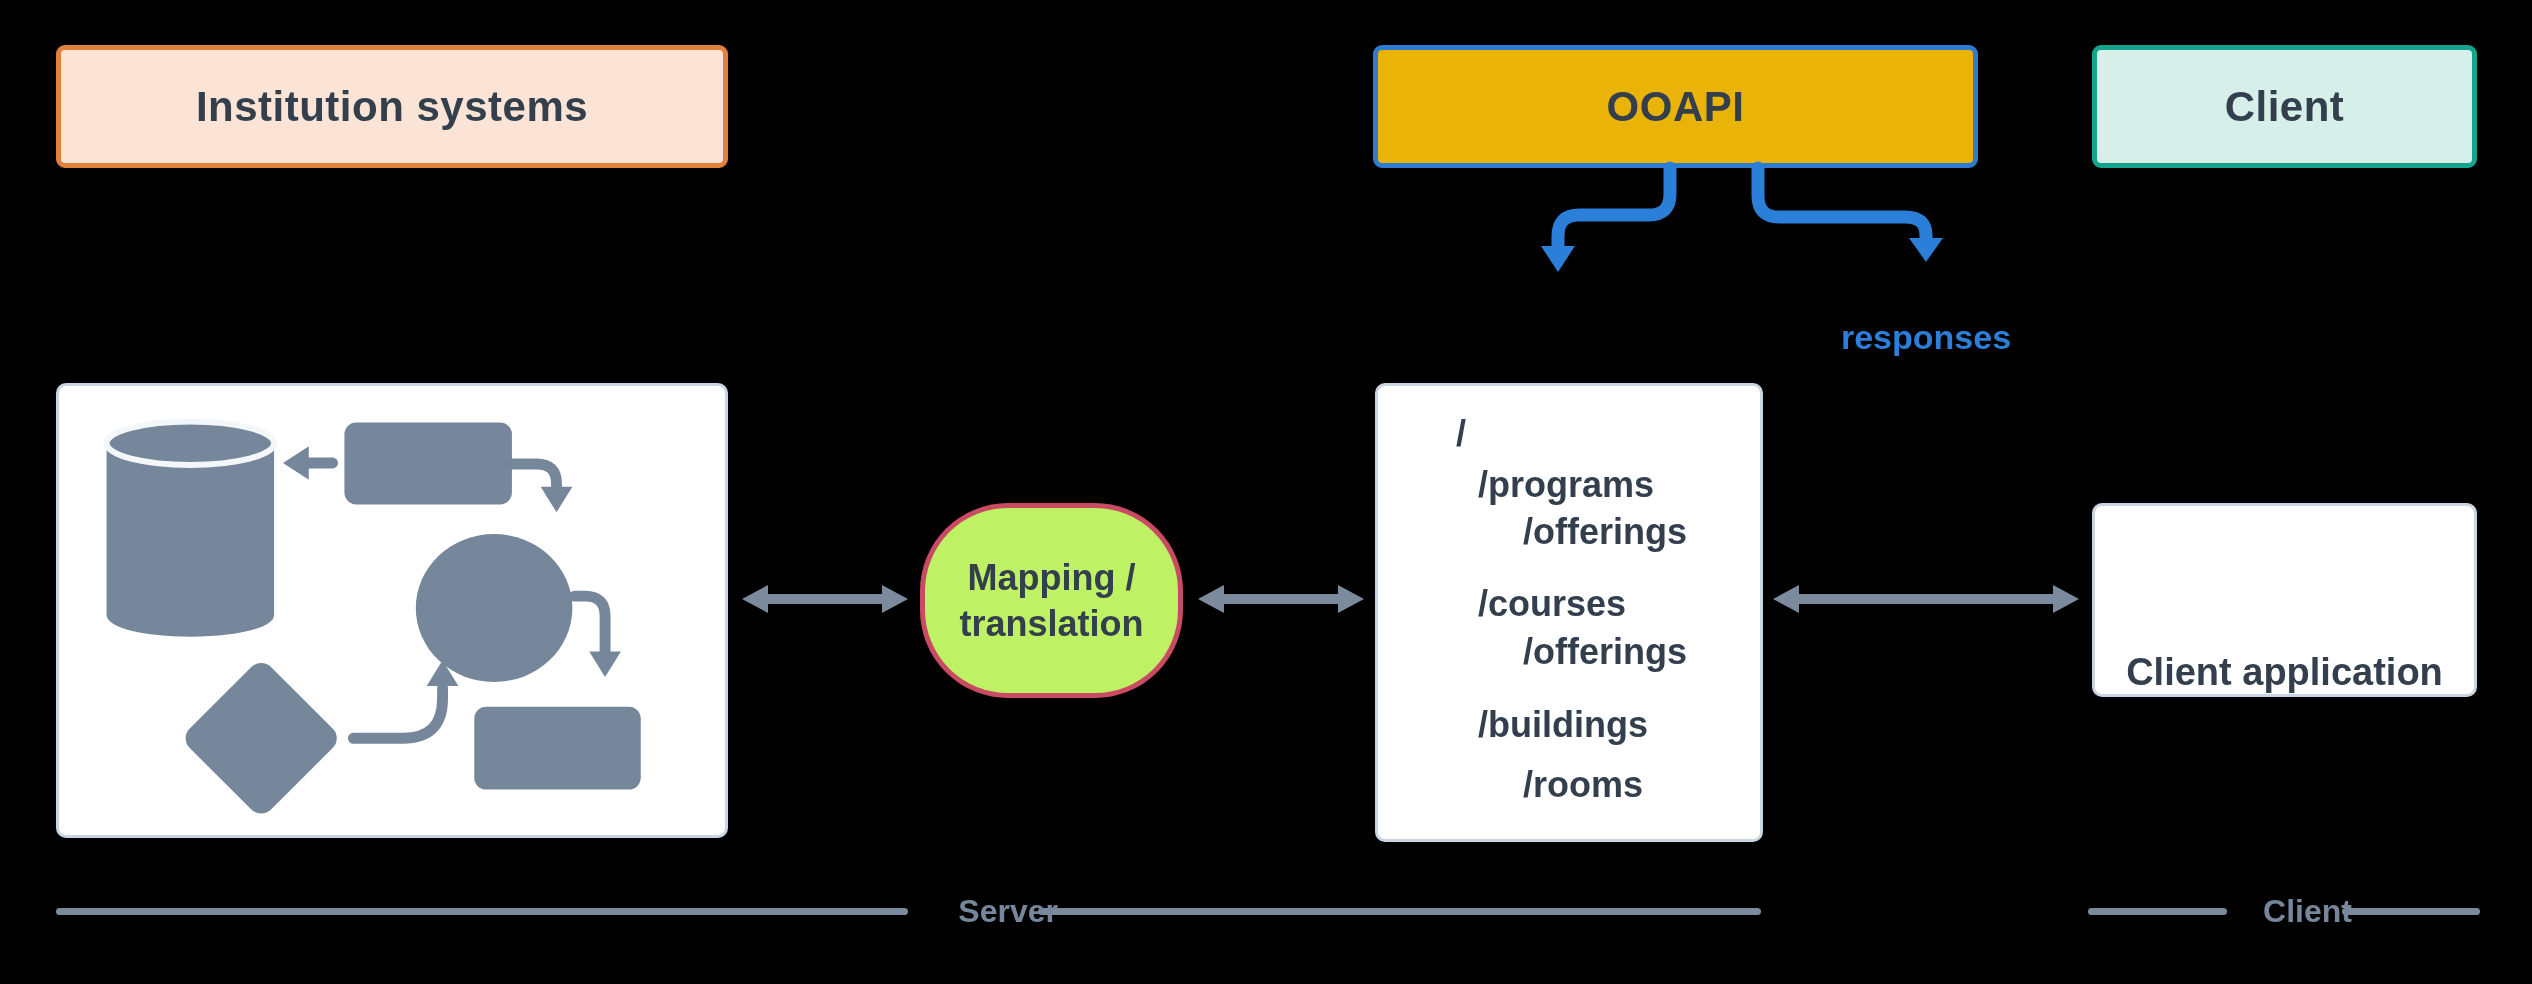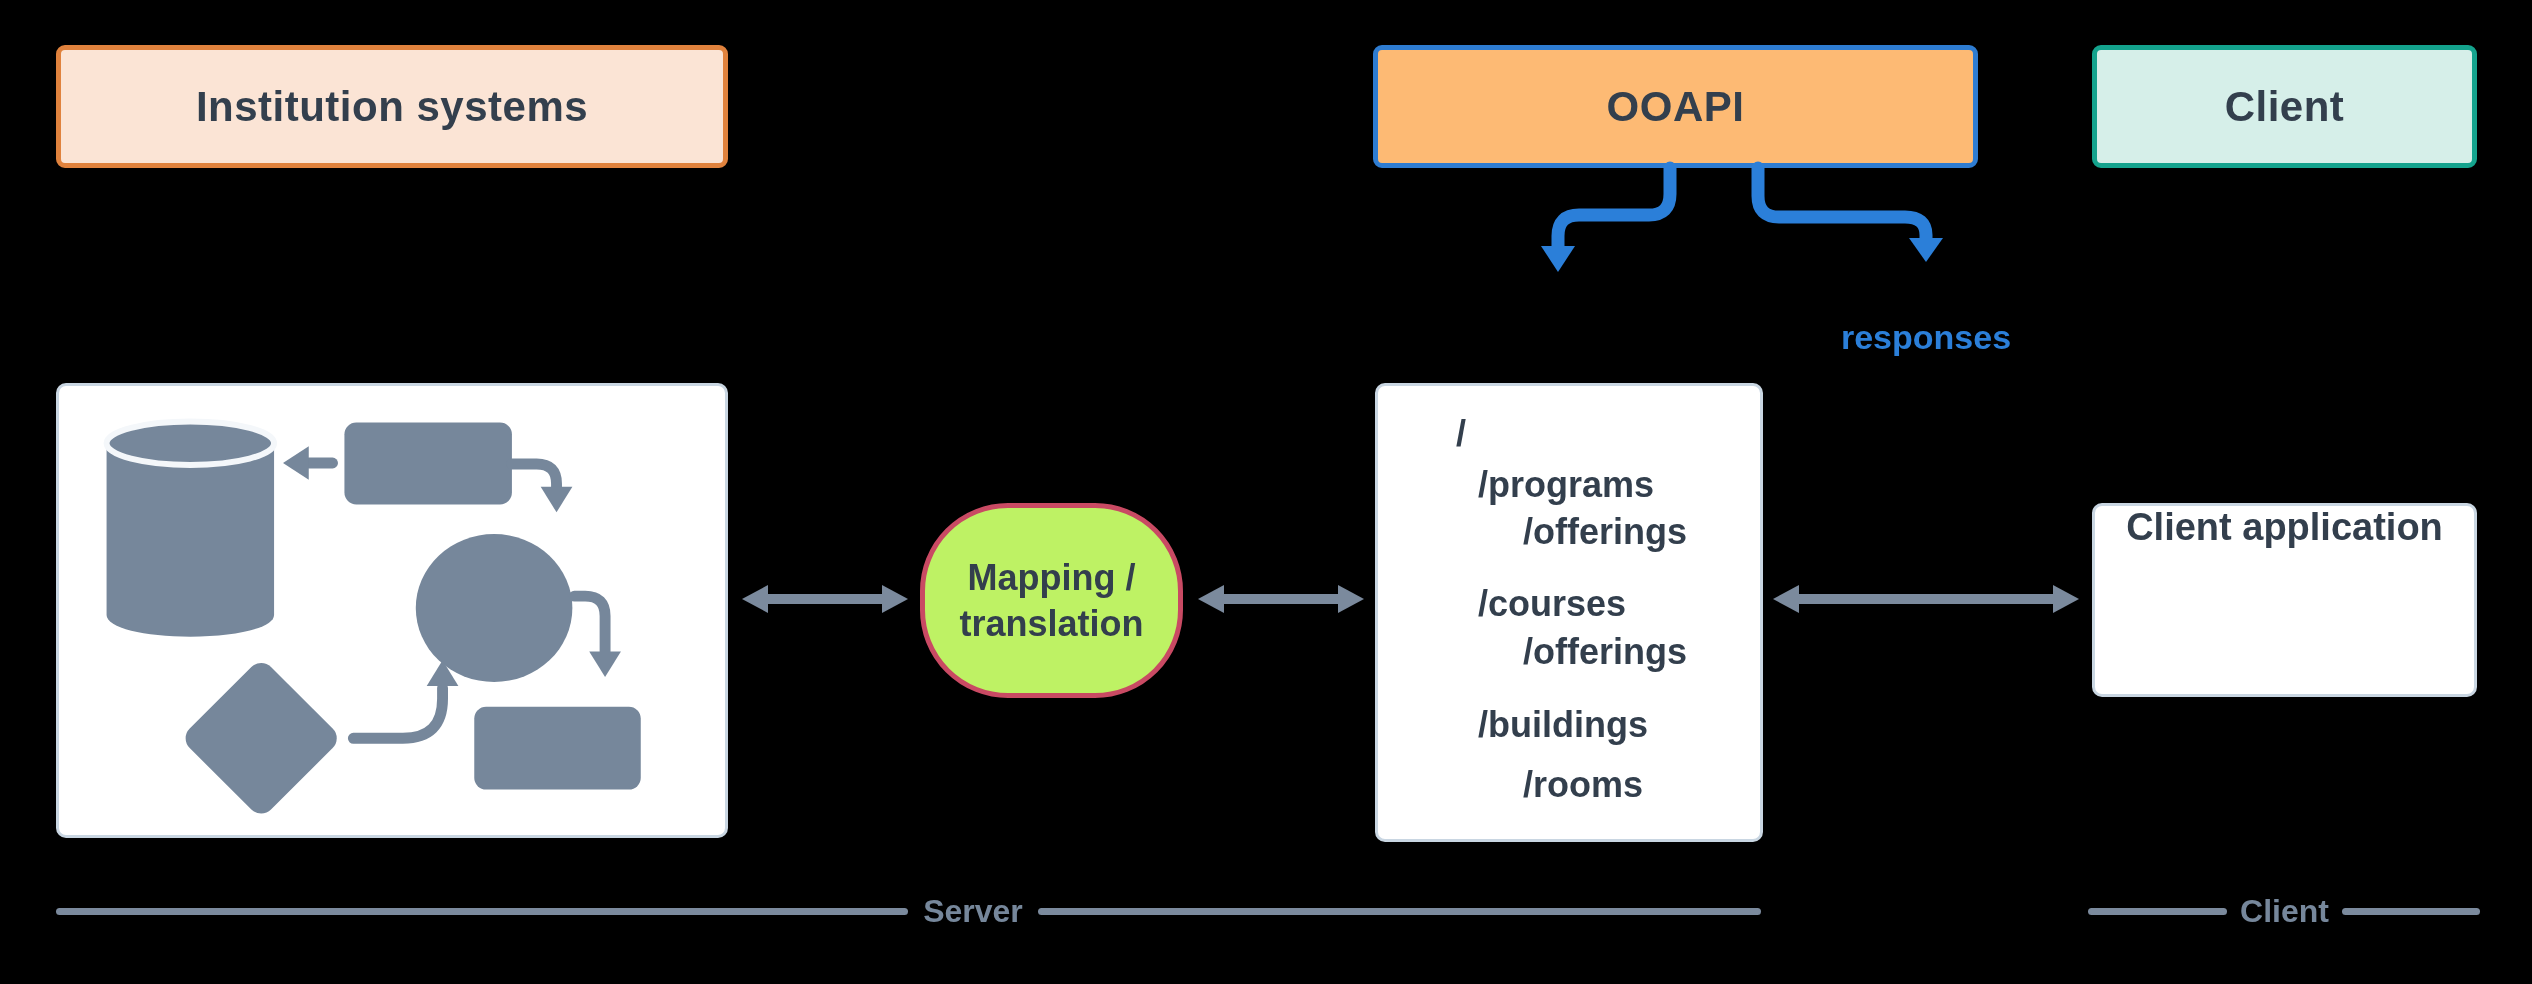--- a/index.html
+++ b/index.html
@@ -4,21 +4,21 @@
 <style>
   html,body{margin:0;padding:0;background:#000;}
   #canvas{position:relative;width:2532px;height:984px;background:#000000;overflow:hidden;
           font-family:"Liberation Sans", sans-serif;}
 
   
   .top-box{position:absolute;top:45px;height:123px;box-sizing:border-box;border-radius:9px;
            border:5px solid;display:flex;align-items:center;justify-content:center;
            font-size:42px;font-weight:600;color:#333F4D;letter-spacing:.5px;}
   #inst-box{left:56px;width:672px;background:#FBE4D5;border-color:#E0823D;}
-  #ooapi-box{left:1373px;width:605px;background:#fdba74;border-color:#2E7CD1;}
+  #ooapi-box{left:1373px;width:605px;background:#eab308;border-color:#2E7CD1;}
   #client-box{left:2092px;width:385px;background:#D6EFE9;border-color:#14A38D;}
 
   
   #blue-arrows{position:absolute;left:1520px;top:160px;}
   .blue-label{position:absolute;color:#2B7FD9;font-weight:700;font-size:34px;
               text-align:center;line-height:48px;white-space:pre-line;}
   #resource-label{left:1411px;top:287px;width:300px;}
   #requests-label{left:1776px;top:265px;width:300px;}
 
   
@@ -26,36 +26,36 @@
          box-sizing:border-box;}
   #shapes-panel{left:56px;top:383px;width:672px;height:455px;}
   #shapes-panel svg{display:block;width:100%;height:100%;}
   #api-panel{left:1375px;top:383px;width:388px;height:459px;color:#333F4D;
              font-size:36px;font-weight:600;}
   .api-line{position:absolute;white-space:pre;}
   .ind-1{left:78px;} .ind-2{left:100px;} .ind-3{left:137px;margin-left:8px;}
   #api-l0{top:27px;} #api-l1{top:78px;} #api-l2{top:125px;} #api-l3{top:197px;}
   #api-l4{top:245px;} #api-l5{top:318px;} #api-l6{top:378px;}
   #client-app-box{left:2092px;top:503px;width:385px;height:194px;display:flex;
-                  align-items:flex-start;justify-content:center;font-size:38px;font-weight:600;color:#333F4D;}
+                  align-items:flex-end;justify-content:center;font-size:38px;font-weight:600;color:#333F4D;}
 
   #mapping-node{position:absolute;left:920px;top:503px;width:263px;height:195px;box-sizing:border-box;
                 background:#bef264;border:5px solid #C94A63;border-radius:88px;
                 display:flex;flex-direction:column;align-items:center;justify-content:center;
                 font-size:36px;line-height:46px;font-weight:600;color:#333F4D;text-align:center;}
 
   
   .garrow{position:absolute;top:579px;}
   #garrow-1{left:740px;} #garrow-2{left:1196px;} #garrow-3{left:1771px;}
 
   
   .bracket-line{position:absolute;top:908px;height:7px;border-radius:4px;background:#7B8A9D;}
   #srv-line-l{left:56px;width:852px;} #srv-line-r{left:1038px;width:723px;}
   #cli-line-l{left:2088px;width:139px;} #cli-line-r{left:2342px;width:138px;}
-  .bracket-label{position:absolute;top:893px;text-align:center;font-size:32px;font-weight:700;color:#76879B;}
+  .bracket-label{position:absolute;top:893px;text-align:right;font-size:32px;font-weight:700;color:#76879B;}
   #server-label{left:888px;width:170px;}
   #client-bottom-label{left:2217px;width:135px;}
 </style>
 </head>
 <body>
 
 <div id="canvas">
 
   <div class="top-box" id="inst-box">
     <span>Institution systems</span>

